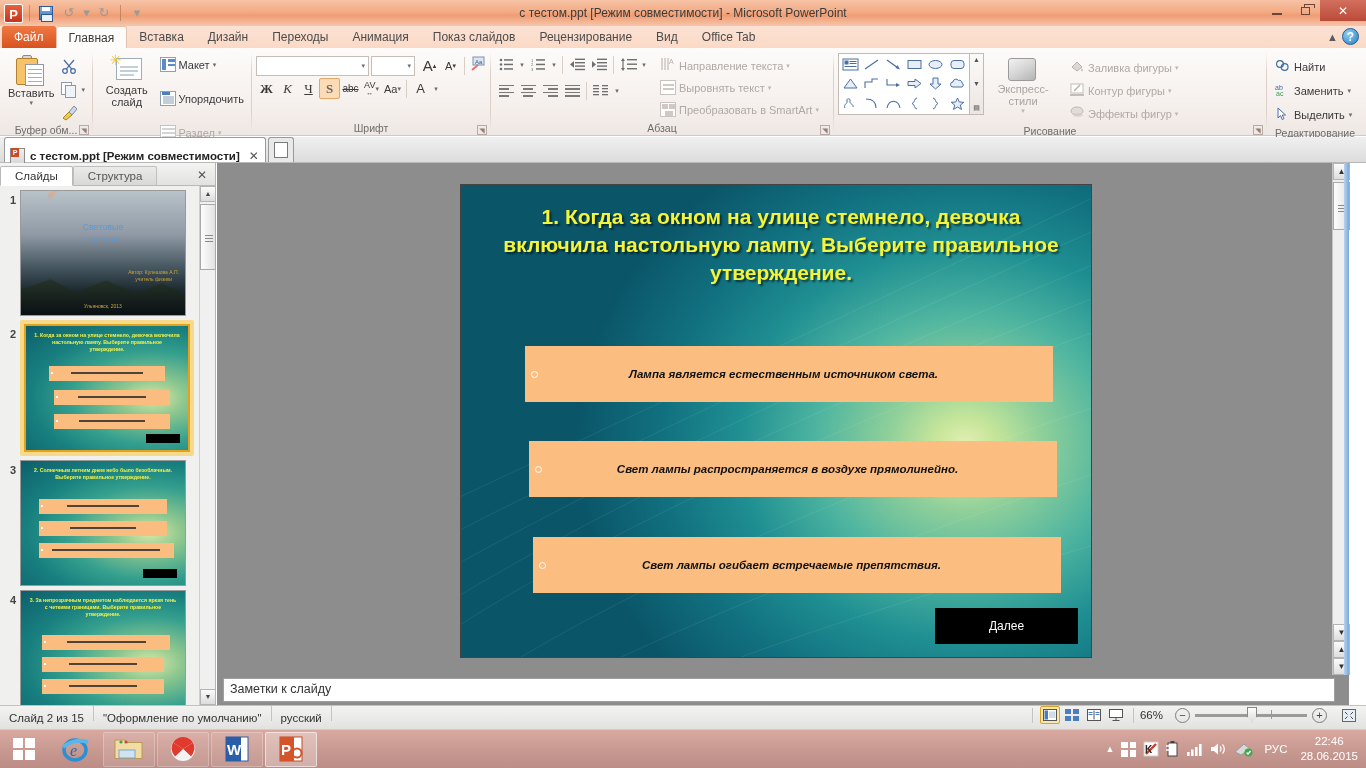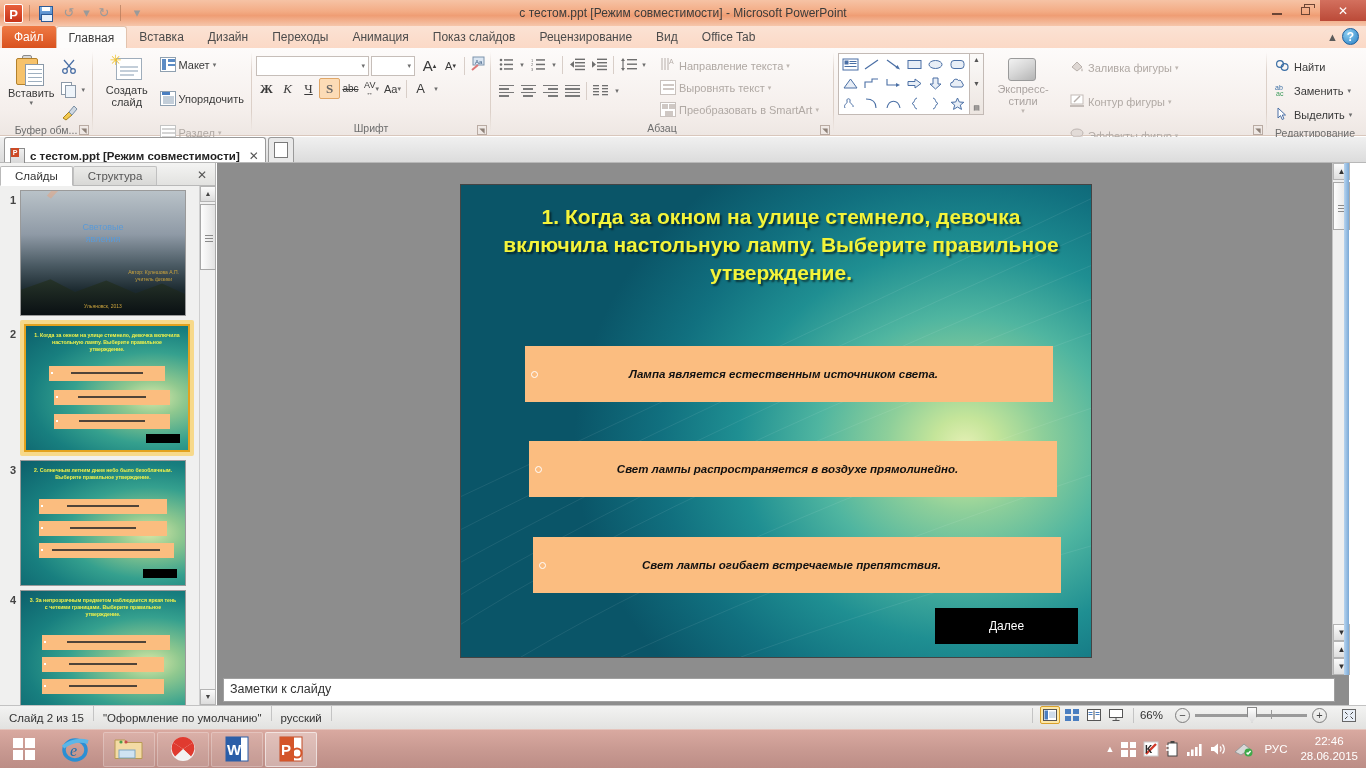--- a/index.html
+++ b/index.html
@@ -788,21 +788,21 @@
 
 
           <div class="bigbtn" style="width:78px;padding-top:4px;color:#aaa3a0">
             <span class="ico quickstyle-ico">
                 <span class="qs-shape"></span>
               </span>
             <span class="cap">Экспресс-стили</span>
             <span class="caret dis">▾</span>
           </div>
 
-          <div style="display:flex;flex-direction:column;gap:13px;padding-top:4px;padding-left:4px">
+          <div style="display:flex;flex-direction:column;gap:2px;padding-top:4px;padding-left:4px">
             <div class="smallbtn dis">
               <span class="ico"><svg width="16" height="15" viewBox="0 0 16 15">
                     <path d="M3 8 L8 3 L13 8 L8 12 Z" fill="#ded7d3" stroke="#b8b0ab"></path>
                     <path d="M13 9 q2 3 0 3.5 q-2 -.5 0 -3.5" fill="#cfc8c4"></path>
                   </svg></span>
               <span>Заливка фигуры</span>
               <span class="caret dis">▾</span>
             </div>
             <div class="smallbtn dis">
               <span class="ico"><svg width="16" height="15" viewBox="0 0 16 15">
@@ -817,20 +817,21 @@
               <span class="ico"><svg width="16" height="15" viewBox="0 0 16 15">
                     <ellipse cx="8" cy="6" rx="6" ry="4" fill="#e2dbd7" stroke="#bdb5b1"></ellipse>
                     <ellipse cx="9" cy="10" rx="5" ry="2" fill="#d4ccc8" opacity=".6"></ellipse>
                   </svg></span>
               <span>Эффекты фигур</span>
               <span class="caret dis">▾</span>
             </div>
           </div>
         </div>
       </div>
+      <div class="group-title">Рисование</div>
       <div class="dlg">◥</div>
     </div>
     <div class="gsep"></div>
 
     <div class="group" style="width:96px">
       <div class="group-body" style="flex-direction:column;gap:1px;padding-top:4px">
         <div class="editbtn">
           <span class="ico"><svg width="15" height="14" viewBox="0 0 15 14">
                 <g stroke="#3a6ea5" fill="none" stroke-width="1.2">
                   <circle cx="5" cy="5" r="3.4"></circle>

